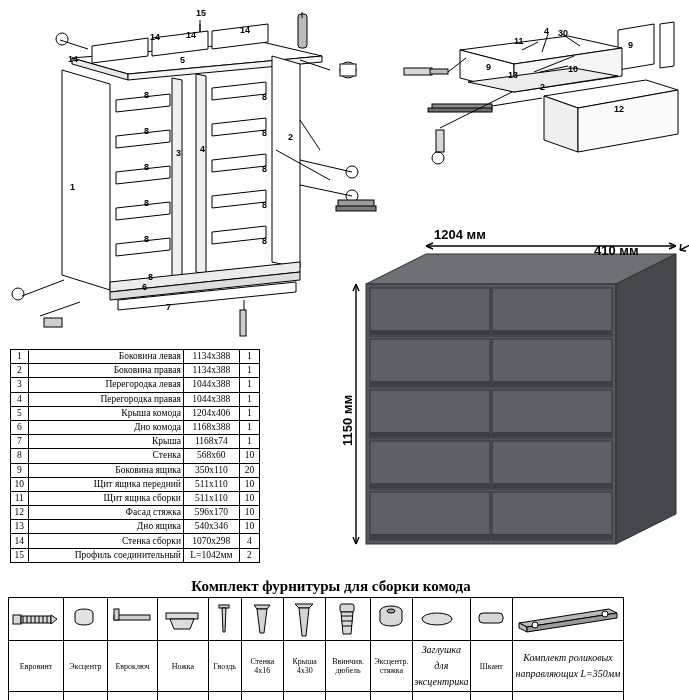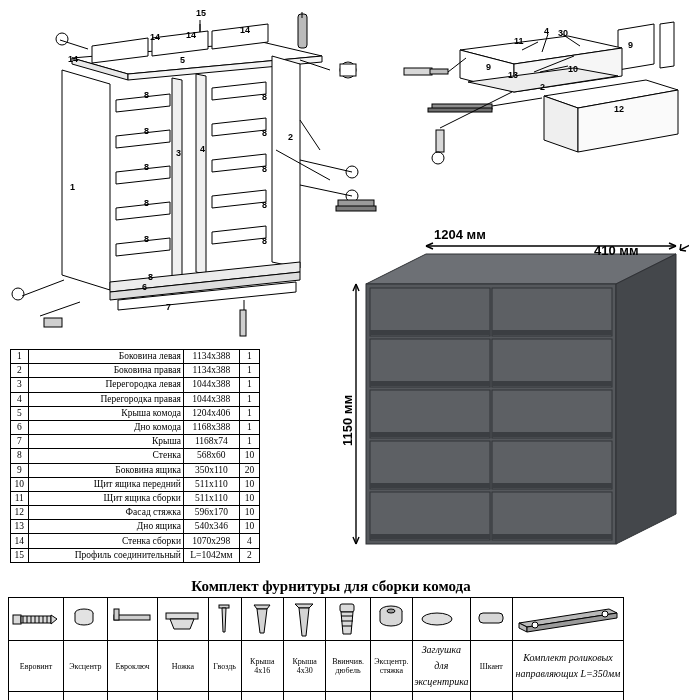--- a/index.html
+++ b/index.html
@@ -445,21 +445,21 @@
             </g>
           </svg>
     </td>
   </tr>
   <tr>
     <td class="fit-name">Евровинт</td>
     <td class="fit-name">Эксцентр</td>
     <td class="fit-name">Евроключ</td>
     <td class="fit-name">Ножка</td>
     <td class="fit-name">Гвоздь</td>
-    <td class="fit-name">Крыша 4х16</td>
+    <td class="fit-name">Стенка 4х16</td>
     <td class="fit-name">Крыша 4х30</td>
     <td class="fit-name">Ввинчив. дюбель</td>
     <td class="fit-name">Эксцентр. стяжка</td>
     <td class="fit-name small">Заглушка для эксцентрика</td>
     <td class="fit-name">Шкант</td>
     <td class="fit-name small">Комплект роликовых направляющих L=350мм</td>
   </tr>
   <tr>
     <td class="fit-qty">55</td>
     <td class="fit-qty">6</td>

